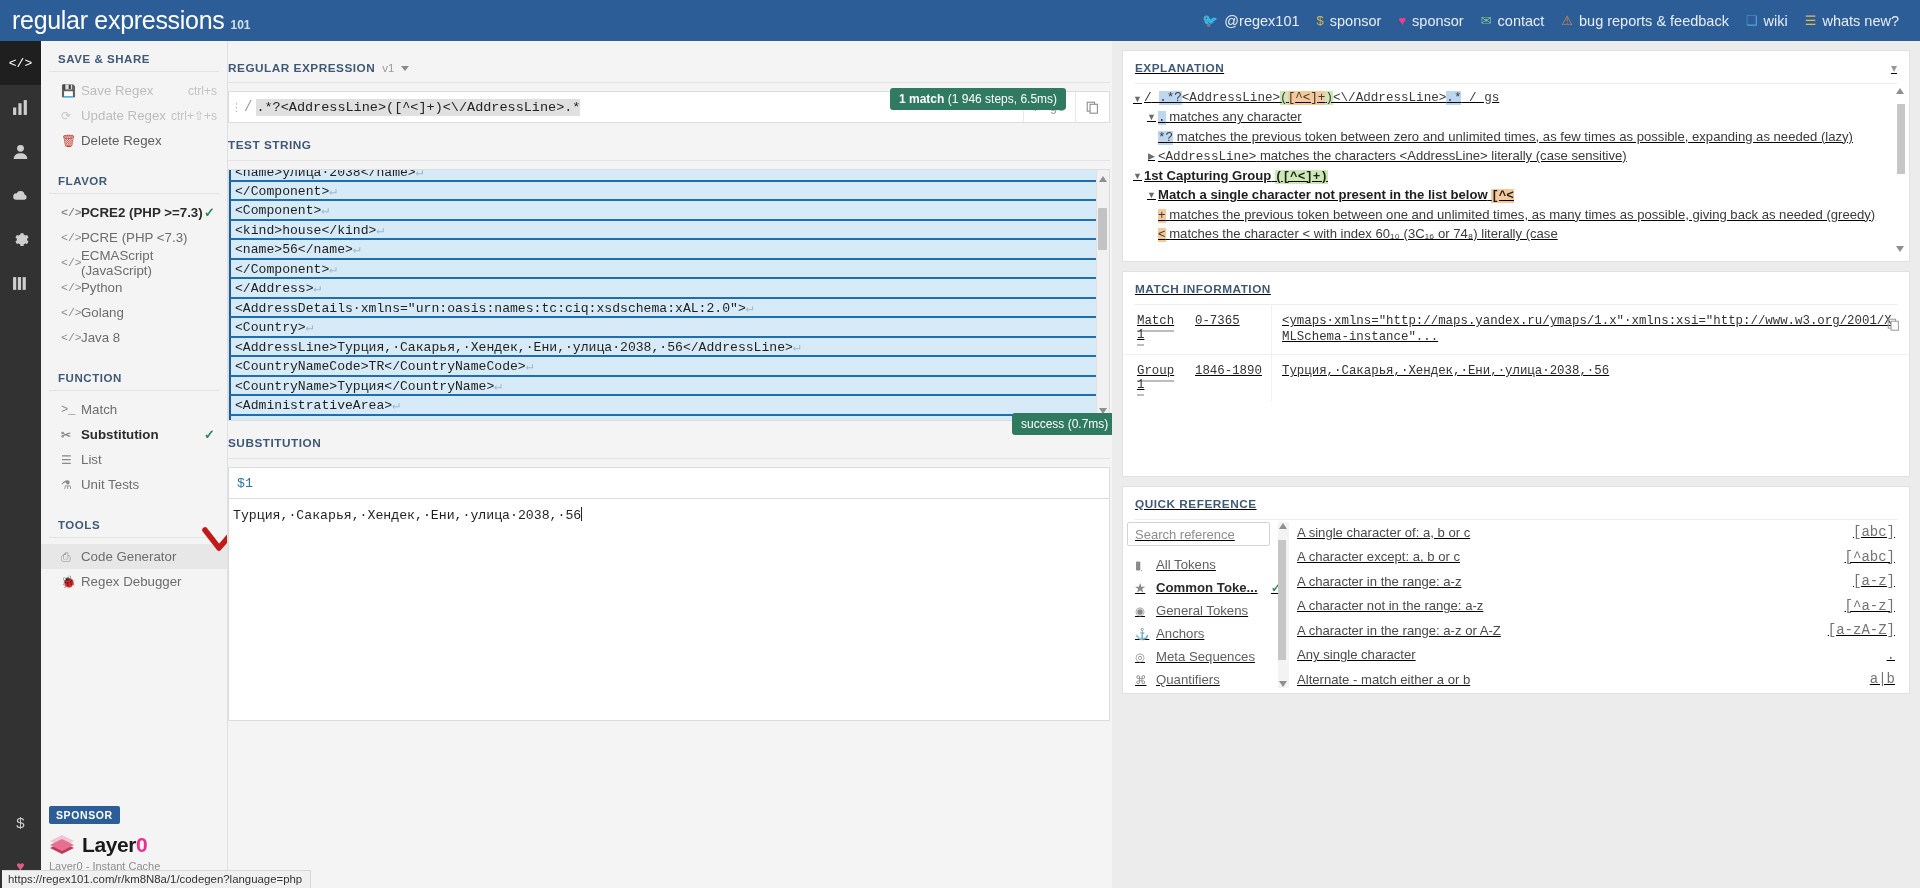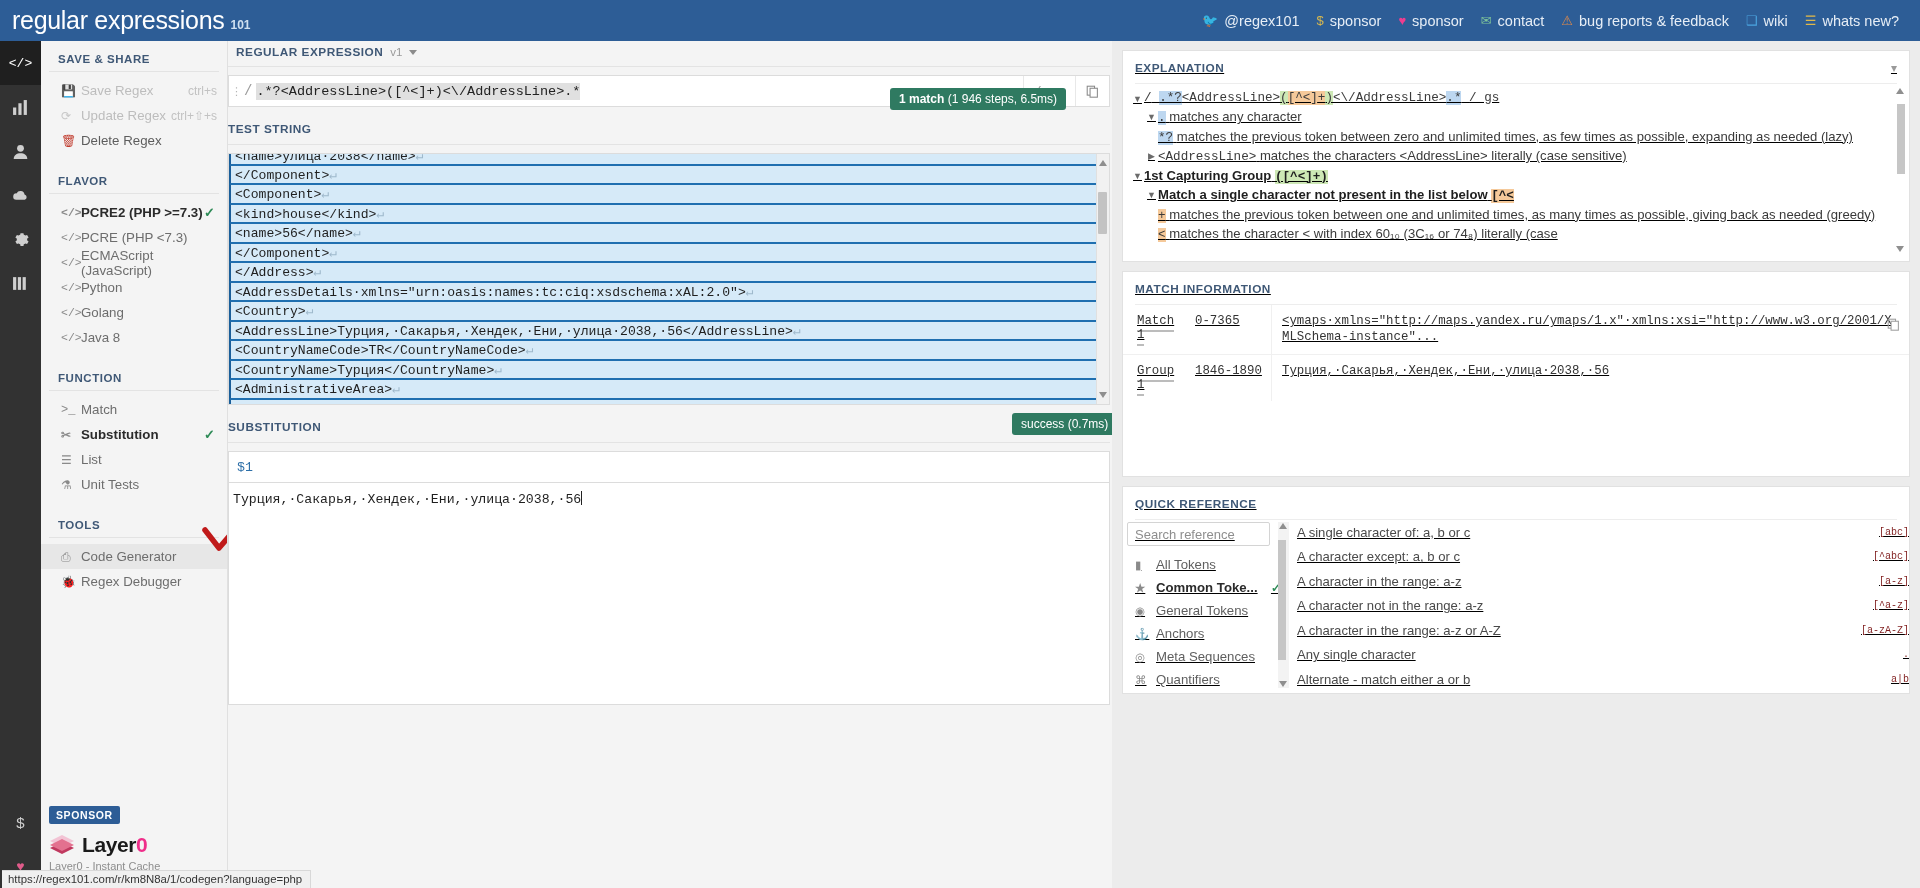--- a/index.html
+++ b/index.html
@@ -67,21 +67,21 @@
   #sponsor { position: absolute; left: 8px; bottom: 16px; width: 171px; }
   .sp-tag { display: inline-block; background: #2d5d96; color: #fff; font-size: 10.5px; font-weight: bold; letter-spacing: .6px; padding: 3px 7px; border-radius: 2px; }
   .sp-logo { display: flex; align-items: center; gap: 7px; margin-top: 9px; }
   .sp-name { font-size: 21px; font-weight: bold; color: #1a1a1a; letter-spacing: -0.4px; }
   .sp-name .zero { color: #ef2e8a; }
   .sp-sub { font-size: 11px; color: #8d8d8d; margin-top: 3px; }
 
   
   #center { position: absolute; left: 228px; top: 41px; width: 884px; height: 847px; background: #f4f4f4; }
   .panel-label { font-size: 11.8px; font-weight: bold; letter-spacing: .5px; color: #3f5876; }
-  #re-head { display: flex; align-items: center; gap: 7px; padding: 4px 14px 7px 0px; margin-left: 8px; }
+  #re-head { display: flex; align-items: center; gap: 7px; padding: 20px 14px 7px 0px; margin-left: 0; }
   #re-head .vtag { font-size: 11.5px; color: #9a9a9a; }
   .caret-dn { width: 0; height: 0; border-left: 4.5px solid transparent; border-right: 4.5px solid transparent; border-top: 5px solid #8b8b8b; display: inline-block; }
   #re-divider { height: 1px; background: #e3e3e3; margin: 0 2px 0 0; }
 
   #re-row { display: flex; align-items: stretch; background: #fff; border: 1px solid #dcdcdc; height: 32px; margin-top: 8px; margin-right: 2px; }
   #re-grip { width: 15px; display: flex; align-items: center; justify-content: center; color: #b5b5b5; font-size: 11px; cursor: grab; }
   #re-slash { display: flex; align-items: center; color: #9b9b9b; font-size: 14px; font-family: "Liberation Mono", monospace; padding-right: 4px; }
   #re-input { flex: 1; display: flex; align-items: center; font-family: "Liberation Mono", monospace; font-size: 13.5px; color: #222; overflow: hidden; }
   #re-input .sel { background: #e0e0e0; padding: 1px 0; }
   #re-flags { display: flex; align-items: center; color: #9b9b9b; font-size: 13px; font-family: "Liberation Mono", monospace; padding: 0 10px; border-left: 1px solid #e8e8e8; }
@@ -149,21 +149,21 @@
   #qr-left { width: 168px; flex: none; padding: 0 0 0 4px; position: relative; }
   #qr-search { width: 143px; height: 24px; border: 1px solid #d4d4d4; border-radius: 2px; font-size: 13px; color: #8e8e8e; padding: 0 7px; display: flex; align-items: center; margin: 2px 0 7px 0; }
   .qr-item { display: flex; align-items: center; height: 23px; font-size: 13.2px; color: #5f5f5f; cursor: pointer; padding-left: 8px; }
   .qr-item .qi { width: 21px; font-size: 11.5px; color: #8a8a8a; flex: none; }
   .qr-item.sel { color: #2b2b2b; font-weight: bold; }
   .qr-item .chk { margin-left: auto; margin-right: 10px; color: #2e8b57; font-size: 12px; }
   #qr-vscroll { position: absolute; right: 2px; top: 2px; width: 11px; height: 166px; background: #f3f3f3; }
   #qr-vthumb { position: absolute; right: 3px; top: 18px; width: 8px; height: 120px; background: #c6c6c6; }
   #qr-right { flex: 1; padding-left: 6px; }
   .qr-ref { display: flex; align-items: center; height: 24.5px; font-size: 13.1px; color: #4a4a4a; }
-  .qr-ref .tokn { margin-left: auto; font-family: "Liberation Mono", monospace; font-size: 10px; color: #7f1d1d; }
+  .qr-ref .tokn { margin-left: auto; margin-right: 14px; font-family: "Liberation Mono", monospace; font-size: 14px; color: #737373; }
 
   
   #statusurl {
     position: absolute; left: 2px; bottom: 0; height: 18px; background: #f0f0f0;
     border-top: 1px solid #d8d8d8; border-right: 1px solid #d8d8d8;
     font-size: 11.4px; color: #333; padding: 2px 8px 0 6px; z-index: 50; white-space: nowrap;
   }
 </style>
 </head>
 <body>

